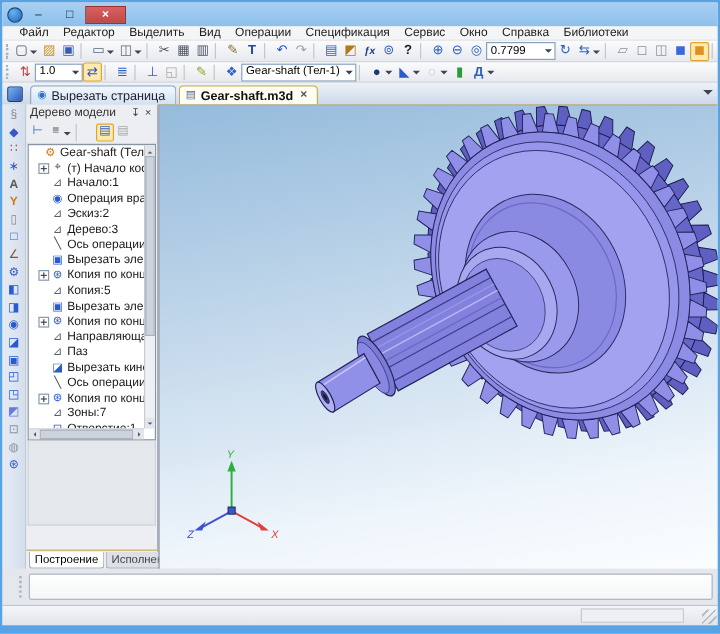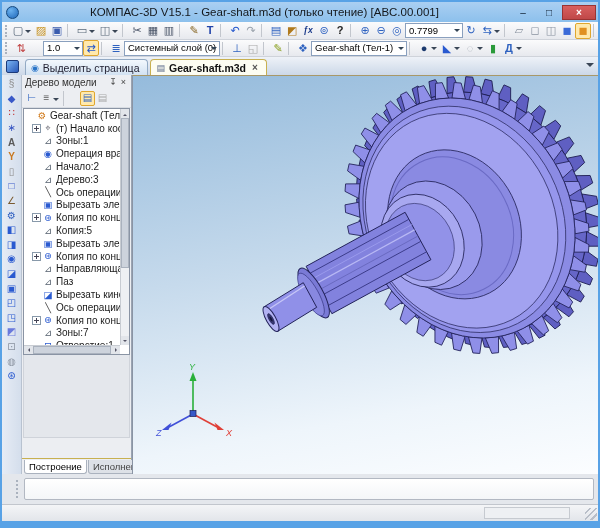--- a/index.html
+++ b/index.html
@@ -24,21 +24,21 @@
        font-size:11px;line-height:1;border:1px solid transparent;border-radius:2px;position:relative;flex:0 0 auto;}
   .tbi.bold{font-weight:bold;}
   .tbi.txt{font-size:8.5px;font-style:italic;font-weight:bold;}
   .tbi.drop{margin-right:7px;}
   .tbi.drop::after{content:'';position:absolute;right:-6px;top:6px;border:3px solid transparent;border-top-color:#3a4656;}
   .tbi.pressed{background:#ffe9ad;border-color:#dfa62e;}
   .tbi.sep{width:5px;height:13px;border:none;border-left:1px solid #c2c6cd;border-radius:0;margin:0 2px;}
   .tbi.combo{width:58px;height:15px;background:#fff;border:1px solid #8aa0be;border-radius:0;
              font-size:9.5px;justify-content:flex-start;padding:0 13px 0 3px;overflow:hidden;white-space:nowrap;color:#000;}
   .tbi.combo::after{content:'';position:absolute;right:2px;top:5px;border:3px solid transparent;border-top-color:#345;}
-  .tbi.combo.narrow{width:40px;margin-left:14px;}
+  .tbi.combo.narrow{width:40px;}
   .tbi.combo.wide{width:96px;}
   
   .tabbar{height:18px;background:linear-gradient(#eef2f8,#ccd8e8);display:flex;align-items:flex-end;padding-left:2px;flex:0 0 auto;position:relative;}
   .doccube{width:13px;height:13px;margin:0 6px 2px 2px;background:linear-gradient(135deg,#7ab4f2,#2a58b8);border:1px solid #1c3a7a;border-radius:2px;}
   .dtab{height:16px;display:flex;align-items:center;padding:0 8px 0 5px;font-size:10.5px;border:1px solid #93aac4;
         border-bottom:none;border-radius:4px 4px 0 0;margin-right:2px;white-space:nowrap;}
   .dtab.start{background:linear-gradient(#f3f8fd,#d2e2f2);color:#223;}
   .dtab.active{background:#fdfdf2;border-color:#c8b050;font-weight:bold;color:#111;}
   .dtab .ticon{font-size:9px;margin-right:4px;}
   .dtab .tclose{margin-left:6px;color:#555;font-size:10px;font-weight:bold;}
@@ -95,26 +95,38 @@
   .stgrip{position:absolute;right:1px;bottom:1px;width:12px;height:12px;
           background:repeating-linear-gradient(135deg,transparent 0 3px,#b8bec8 3px 4.5px);}
 </style>
 </head>
 <body>
 
 <div class="win">
 
   <div class="titlebar">
     <div class="appicon"></div>
-    <div class="title">КОМПАС-3D V15.1 - Gear-shaft.m3d (только чтение) [ABC.00.001]</div>
     <div class="winbtn">–</div>
     <div class="winbtn">□</div>
     <div class="winbtn close">×</div>
   </div>
 
+  <div class="menubar">
+
+  <span class="mitem">Файл</span>
+      <span class="mitem">Редактор</span>
+      <span class="mitem">Выделить</span>
+      <span class="mitem">Вид</span>
+      <span class="mitem">Операции</span>
+      <span class="mitem">Спецификация</span>
+      <span class="mitem">Сервис</span>
+      <span class="mitem">Окно</span>
+      <span class="mitem">Справка</span>
+      <span class="mitem">Библиотеки</span>
+    </div>
 
   <div class="tbar r1">
     <span class="grip"></span>
     <span style="display:flex;align-items:center;">
 
     <span class="tbi drop" style="color:#44566a">▢</span>
         <span class="tbi" style="color:#c8921e">▨</span>
         <span class="tbi" style="color:#3a5cae">▣</span>
         <span class="tbi sep"></span>
         <span class="tbi drop" style="color:#5a6a7a">▭</span>
@@ -154,21 +166,20 @@
 
   <div class="tbar r2">
     <span class="grip"></span>
     <span style="display:flex;align-items:center;">
 
     <span class="tbi" style="color:#c04040">⇅</span>
         <span class="tbi combo narrow">1.0</span>
         <span class="tbi pressed" style="color:#2255cc">⇄</span>
         <span class="tbi sep"></span>
         <span class="tbi" style="color:#2e62c0">≣</span>
-        <span class="tbi combo wide">Системный слой (0)</span>
         <span class="tbi sep"></span>
         <span class="tbi" style="color:#2e62c0">⊥</span>
         <span class="tbi" style="color:#a8a8a8">◱</span>
         <span class="tbi sep"></span>
         <span class="tbi" style="color:#8aa020">✎</span>
         <span class="tbi sep"></span>
         <span class="tbi" style="color:#2e62c0">❖</span>
         <span class="tbi combo wide">Gear-shaft (Тел-1)</span>
         <span class="tbi sep"></span>
         <span class="tbi drop" style="color:#1c3a6e">●</span>
@@ -176,21 +187,21 @@
         <span class="tbi drop" style="color:#9aa2ac">◌</span>
         <span class="tbi" style="color:#2a9a3a">▮</span>
         <span class="tbi drop bold" style="color:#2e62c0">Д</span>
       </span>
   </div>
 
   <div class="tabbar">
     <div class="doccube"></div>
     <div class="dtab start">
       <span class="ticon" style="color:#2874c8;">◉</span>
-      <span>Выделить страница</span>
+      <span>Вырезать страница</span>
     </div>
     <div class="dtab active">
       <span class="ticon" style="color:#5a6a8a;">▤</span>
       <span>Gear-shaft.m3d</span>
       <span class="tclose">×</span>
     </div>
     <div class="tabdrop"></div>
   </div>
 
   <div class="main">
@@ -244,31 +255,31 @@
               <span class="tlab">Gear-shaft (Тел-1)</span>
             </div>
             <div class="trow">
               <span class="texp tbox"></span>
               <span class="tico" style="color:#5a5a66">⌖</span>
               <span class="tlab">(т) Начало координат</span>
             </div>
             <div class="trow">
               <span class="texp"></span>
               <span class="tico" style="color:#55606e">⊿</span>
-              <span class="tlab">Зоны:1</span>
+              <span class="tlab">Начало:1</span>
             </div>
             <div class="trow">
               <span class="texp"></span>
               <span class="tico" style="color:#2a5ad0">◉</span>
               <span class="tlab">Операция вращения:</span>
             </div>
             <div class="trow">
               <span class="texp"></span>
               <span class="tico" style="color:#55606e">⊿</span>
-              <span class="tlab">Начало:2</span>
+              <span class="tlab">Эскиз:2</span>
             </div>
             <div class="trow">
               <span class="texp"></span>
               <span class="tico" style="color:#55606e">⊿</span>
               <span class="tlab">Дерево:3</span>
             </div>
             <div class="trow">
               <span class="texp"></span>
               <span class="tico" style="color:#444444">╲</span>
               <span class="tlab">Ось операции:1</span>

